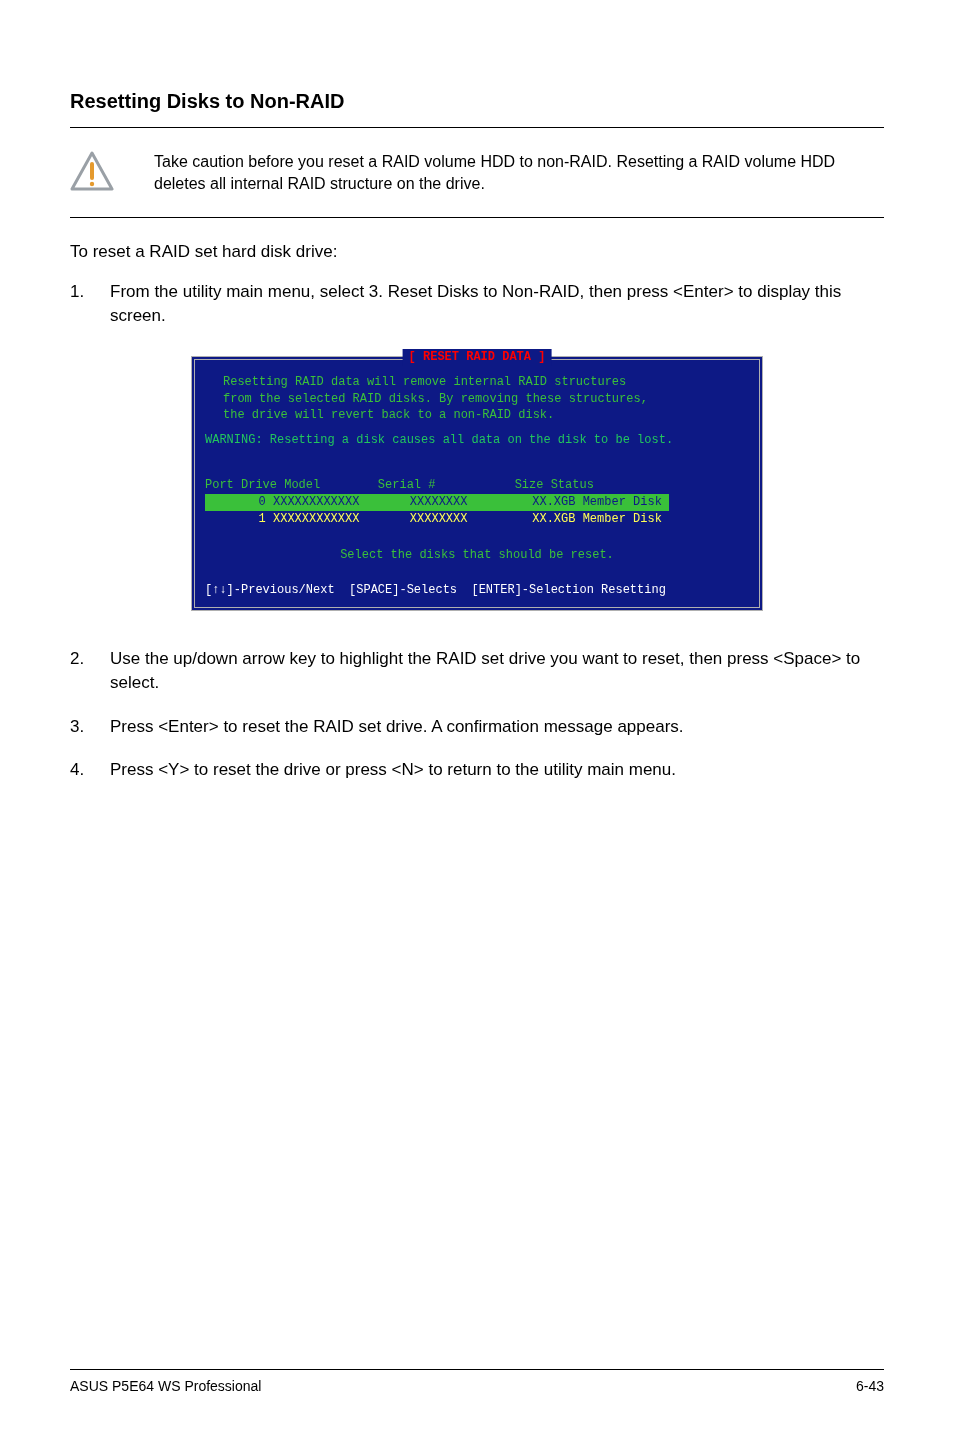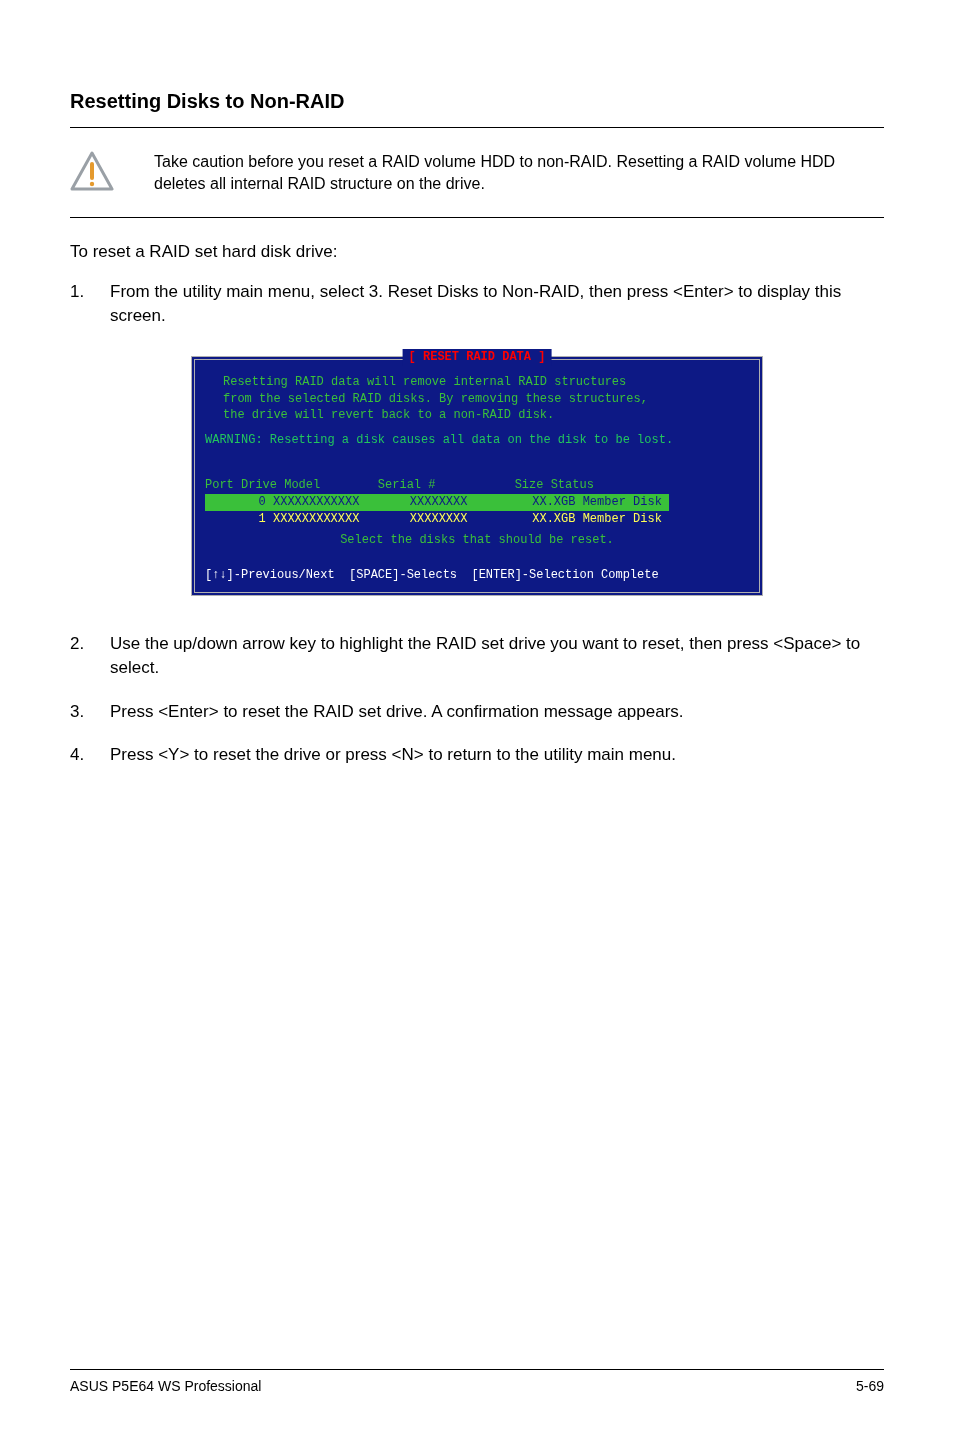--- a/index.html
+++ b/index.html
@@ -101,21 +101,21 @@
     padding-left: 32px;
   }
   .raid-row.sel {
     background: #3ac03a;
     color: #0d1985;
     display: inline-block;
   }
   .raid-instr {
     color: #3ac03a;
     text-align: center;
-    margin-top: 5px;
+    margin-top: 20px;
   }
   .raid-foot {
     margin-top: 18px;
     white-space: pre;
   }
   .footer {
     position: absolute;
     bottom: 44px;
     left: 70px;
     right: 70px;
@@ -156,21 +156,21 @@
   <div class="raid-window">
     <div class="raid-title">[ RESET RAID DATA ]</div>
     <div class="raid-msg">Resetting RAID data will remove internal RAID structures</div>
     <div class="raid-msg">from the selected RAID disks. By removing these structures,</div>
     <div class="raid-msg">the drive will revert back to a non-RAID disk.</div>
     <div class="raid-warn">WARNING: Resetting a disk causes all data on the disk to be lost.</div>
     <div class="raid-header">Port Drive Model        Serial #           Size Status</div>
     <div><span class="raid-row sel">   0 XXXXXXXXXXXX       XXXXXXXX         XX.XGB Member Disk </span></div>
     <div class="raid-row">   1 XXXXXXXXXXXX       XXXXXXXX         XX.XGB Member Disk</div>
     <div class="raid-instr">Select the disks that should be reset.</div>
-    <div class="raid-foot">[↑↓]-Previous/Next  [SPACE]-Selects  [ENTER]-Selection Complete</div>
+    <div class="raid-foot">[↑↓]-Previous/Next  [SPACE]-Selects  [ENTER]-Selection Resetting</div>
   </div>
 
   <ol class="steps">
     <li>
       <span class="num">2.</span>
       <span>Use the up/down arrow key to highlight the RAID set drive you want to reset, then press &lt;Space&gt; to select.</span>
     </li>
     <li>
       <span class="num">3.</span>
       <span>Press &lt;Enter&gt; to reset the RAID set drive. A confirmation message appears.</span>
@@ -178,14 +178,14 @@
     <li>
       <span class="num">4.</span>
       <span>Press &lt;Y&gt; to reset the drive or press &lt;N&gt; to return to the utility main menu.</span>
     </li>
   </ol>
 
 </div>
 
 <div class="footer">
   <span>ASUS P5E64 WS Professional</span>
-  <span>5-69</span>
+  <span>6-43</span>
 </div>
 
 </body></html>

